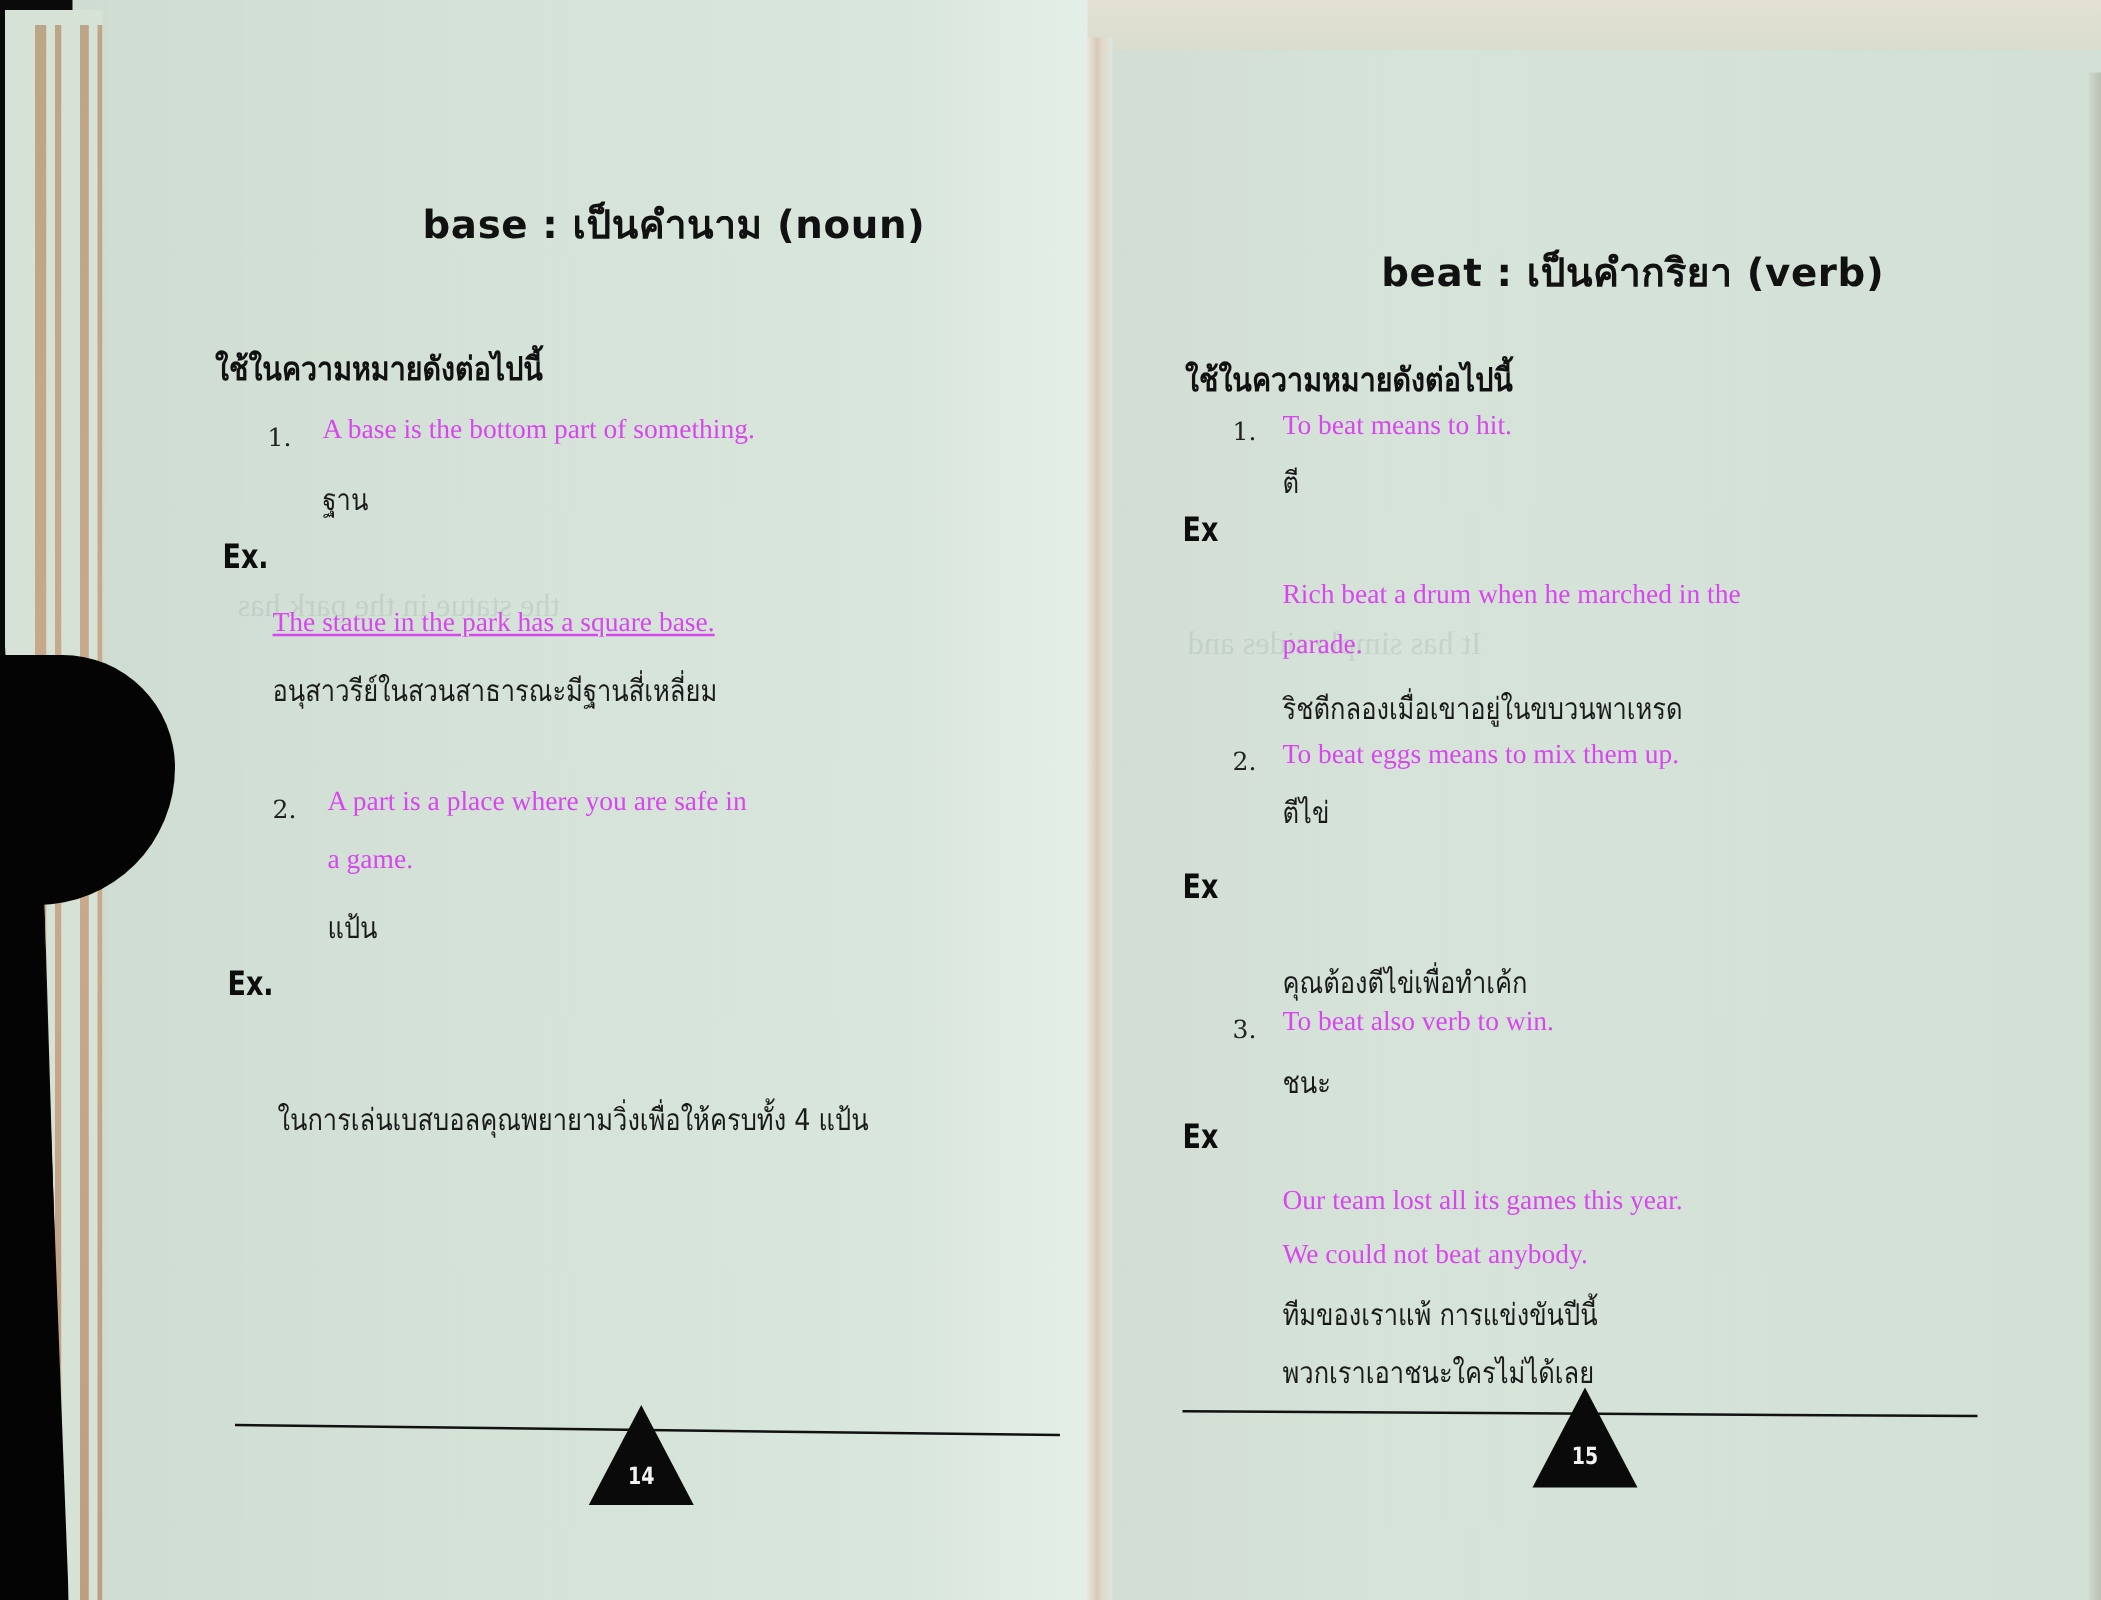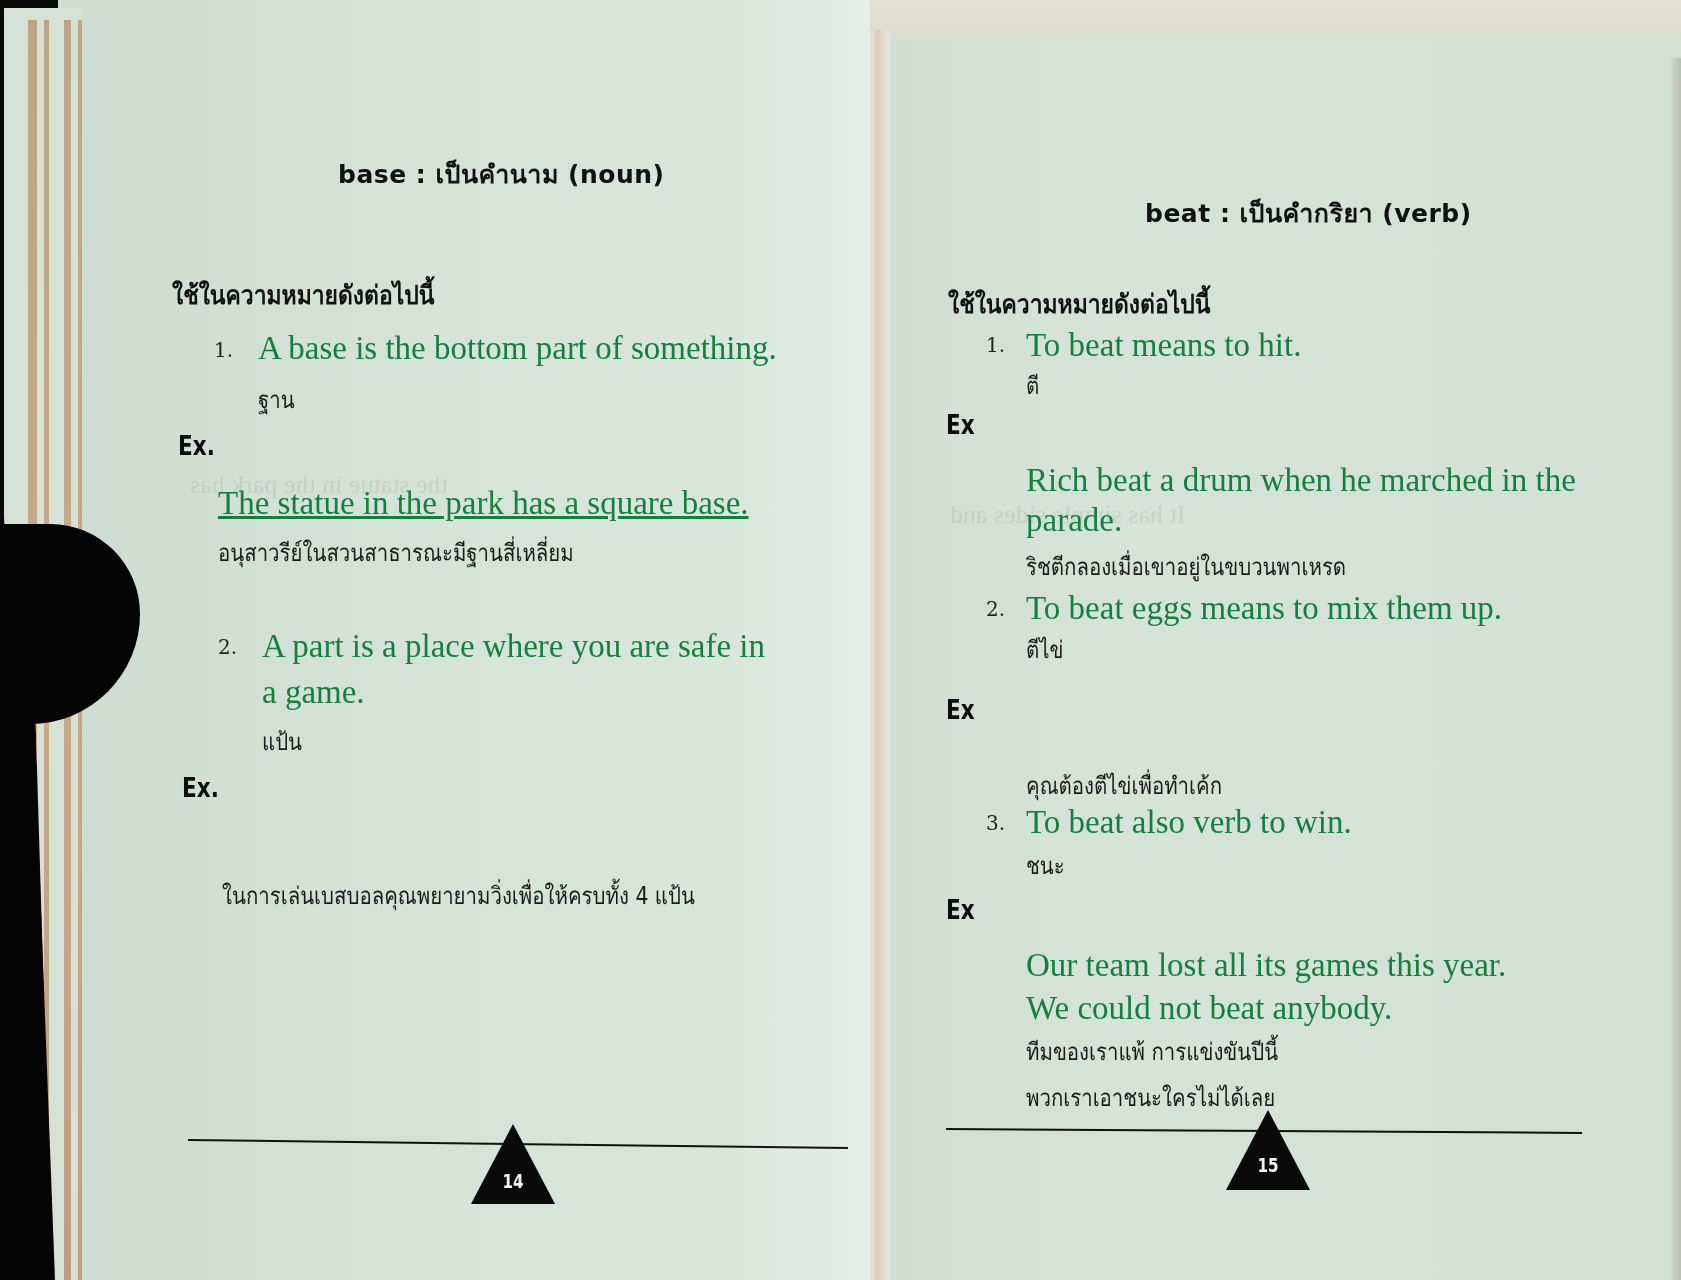--- a/index.html
+++ b/index.html
@@ -87,21 +87,21 @@
       right: 0; top: 58px;
       width: 10px; height: 1222px;
       background: linear-gradient(90deg, #cfd9cf, #b8bfb3);
     }
 
     
     .headword {
       position: absolute;
       font-family: "DejaVu Sans", sans-serif;
       font-weight: bold;
-      font-size: 25px;
+      font-size: 31px;
       color: #111;
       letter-spacing: 0.5px;
       white-space: nowrap;
     }
     .usage-heading {
       position: absolute;
       font-family: "DejaVu Sans", sans-serif;
       font-weight: bold;
       font-size: 26px;
       color: #111;
@@ -120,22 +120,22 @@
     }
     .num {
       position: absolute;
       font-family: "DejaVu Serif", serif;
       font-size: 20px;
       color: #222;
     }
     .en {
       position: absolute;
       font-family: "Liberation Serif", serif;
-      font-size: 33px;
-      color: #15803d;
+      font-size: 22px;
+      color: #d946ef;
       white-space: nowrap;
     }
     .th {
       position: absolute;
       font-family: "DejaVu Sans", sans-serif;
       font-size: 24px;
       color: #1a1a1a;
       white-space: nowrap;
       transform: scaleX(0.85);
       transform-origin: left center;
@@ -207,21 +207,21 @@
   <div class="en" style="left:262px; top:628px;">A part is a place where you are safe in</div>
   <div class="en" style="left:262px; top:674px;">a game.</div>
   <div class="th" style="left:262px; top:722px;">แป้น</div>
   <div class="ex-label" style="left:182px; top:772px;">Ex.</div>
   <div class="th" style="left:222px; top:876px;">ในการเล่นเบสบอลคุณพยายามวิ่งเพื่อให้ครบทั้ง 4 แป้น</div>
 
   <div class="rule" style="left:188px; top:1139px; width:660px; transform:rotate(0.7deg); transform-origin:left;"></div>
   <div class="tri" style="left:471px; top:1124px;"></div>
   <div class="page-num" style="left:471px; top:1170px;">14</div>
 
-  <div class="headword" style="left:1105px; top:193px;margin-left:40px;">beat : เป็นคำกริยา (verb)</div>
+  <div class="headword" style="left:1105px; top:193px;">beat : เป็นคำกริยา (verb)</div>
   <div class="usage-heading" style="left:948px; top:283px;">ใช้ในความหมายดังต่อไปนี้</div>
 
   <div class="num" style="left:986px; top:333px;">1.</div>
   <div class="en" style="left:1026px; top:327px;">To beat means to hit.</div>
   <div class="th" style="left:1026px; top:366px;">ตี</div>
   <div class="ex-label" style="left:946px; top:409px;">Ex</div>
   <div class="en" style="left:1026px; top:462px;">Rich beat a drum when he marched in the</div>
   <div class="en" style="left:1026px; top:502px;">parade.</div>
   <div class="th" style="left:1026px; top:547px;">ริชตีกลองเมื่อเขาอยู่ในขบวนพาเหรด</div>
 

